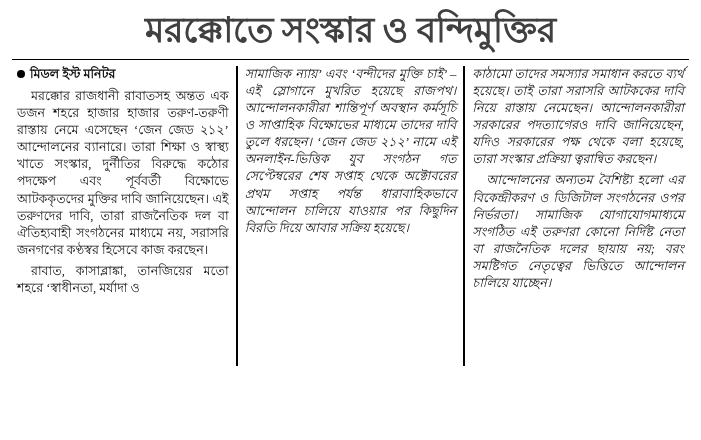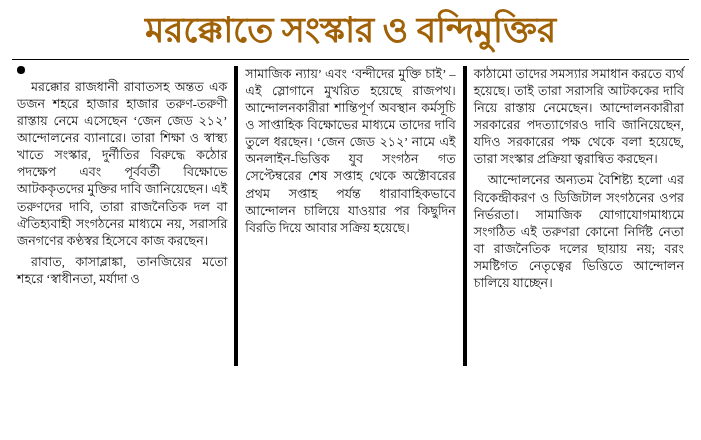--- a/index.html
+++ b/index.html
@@ -21,21 +21,21 @@
     box-sizing: border-box;
     padding: 8px 10px 6px 10px;
   }
   .headline {
     text-align: center;
     font-family: "Liberation Serif", serif;
     font-weight: bold;
     font-size: 35px;
     line-height: 1.22;
     letter-spacing: -0.2px;
-    color: #a16207;
+    color: #404040;
     margin: 2px 0 6px 0;
     padding: 0 4px;
   }
   .headline .line {
     display: block;
     white-space: nowrap;
   }
   .rule {
     border: 0;
     border-top: 1px solid #000;
@@ -50,21 +50,22 @@
     flex: 1 1 0;
     padding: 0 7px;
     box-sizing: border-box;
     font-size: 12.6px;
     line-height: 1.36;
     text-align: justify;
     text-justify: inter-word;
     position: relative;
   }
   .col + .col {
-    border-left: 4px solid #000000;
+    border-left: 2px solid #000000;
+    font-style: italic;
   }
   .byline {
     display: flex;
     align-items: center;
     gap: 5px;
     font-weight: bold;
     font-size: 12.6px;
     margin-bottom: 5px;
   }
   .bullet-dot {
@@ -95,20 +96,21 @@
     <span class="line">মরক্কোতে সংস্কার ও বন্দিমুক্তির</span>
   </h1>
 
   <hr class="rule">
 
   <div class="columns">
 
     <div class="col">
       <div class="byline">
         <span class="bullet-dot"></span>
+        <span>মিডল ইস্ট মনিটর</span>
       </div>
       <p class="para first">মরক্কোর রাজধানী রাবাতসহ অন্তত এক ডজন শহরে হাজার হাজার তরুণ-তরুণী রাস্তায় নেমে এসেছেন ‘জেন জেড ২১২’ আন্দোলনের ব্যানারে। তারা শিক্ষা ও স্বাস্থ্য খাতে সংস্কার, দুর্নীতির বিরুদ্ধে কঠোর পদক্ষেপ এবং পূর্ববর্তী বিক্ষোভে আটককৃতদের মুক্তির দাবি জানিয়েছেন। এই তরুণদের দাবি, তারা রাজনৈতিক দল বা ঐতিহ্যবাহী সংগঠনের মাধ্যমে নয়, সরাসরি জনগণের কণ্ঠস্বর হিসেবে কাজ করছেন।</p>
       <p class="para">রাবাত, কাসাব্লাঙ্কা, তানজিয়ের মতো শহরে ‘স্বাধীনতা, মর্যাদা ও</p>
     </div>
 
     <div class="col">
       <p class="para noindent">সামাজিক ন্যায়’ এবং ‘বন্দীদের মুক্তি চাই’ – এই স্লোগানে মুখরিত হয়েছে রাজপথ। আন্দোলনকারীরা শান্তিপূর্ণ অবস্থান কর্মসূচি ও সাপ্তাহিক বিক্ষোভের মাধ্যমে তাদের দাবি তুলে ধরছেন। ‘জেন জেড ২১২’ নামে এই অনলাইন-ভিত্তিক যুব সংগঠন গত সেপ্টেম্বরের শেষ সপ্তাহ থেকে অক্টোবরের প্রথম সপ্তাহ পর্যন্ত ধারাবাহিকভাবে আন্দোলন চালিয়ে যাওয়ার পর কিছুদিন বিরতি দিয়ে আবার সক্রিয় হয়েছে।</p>
     </div>
 
     <div class="col">

